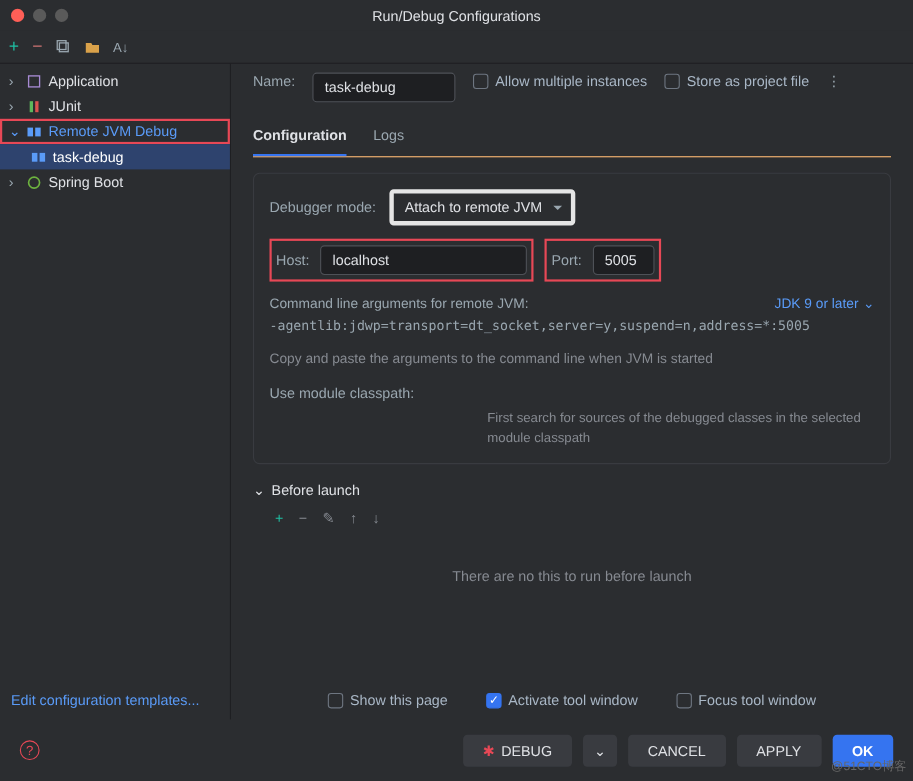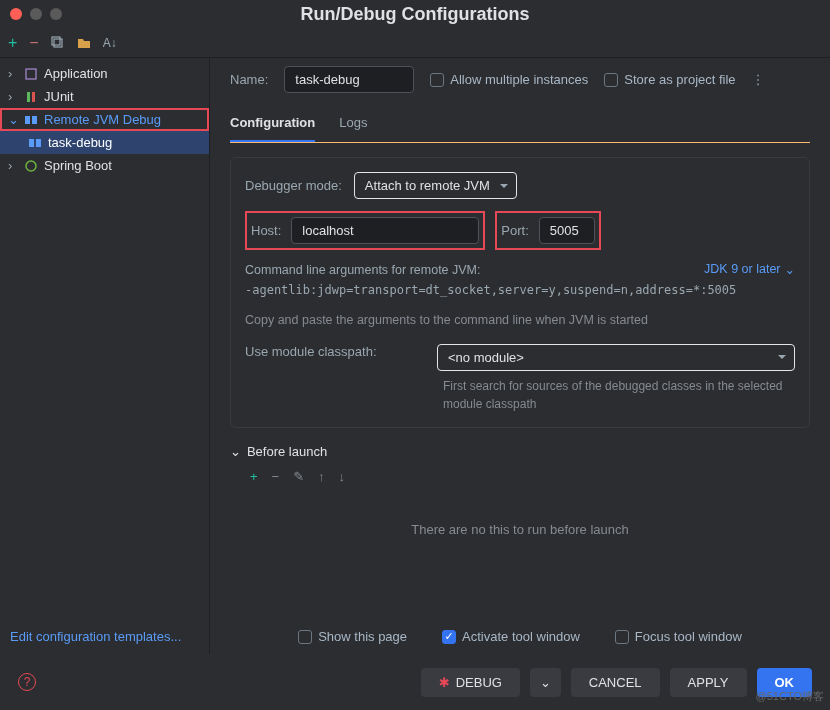--- a/index.html
+++ b/index.html
@@ -11,21 +11,21 @@
 }
 .titlebar {
   height: 28px; display: flex; align-items: center; justify-content: center;
   position: relative; background: #2b2d30;
 }
 .traffic-lights { position: absolute; left: 10px; display: flex; gap: 8px; }
 .tl { width: 12px; height: 12px; border-radius: 50%; }
 .tl-red { background: #ff5f57; }
 .tl-yellow { background: #5a5a5a; }
 .tl-green { background: #5a5a5a; }
-.title-text { color: #dfe1e5; font-size: 18px; font-weight: 700; }
+.title-text { color: #dfe1e5; font-size: 13px; font-weight: 400; }
 .toolbar {
   height: 30px; display: flex; align-items: center; gap: 12px;
   padding: 0 8px; border-bottom: 1px solid #1e1f22;
 }
 .toolbar .ico { cursor: pointer; display: inline-flex; align-items: center; }
 .main { display: flex; height: calc(100% - 58px - 56px); }
 .sidebar {
   width: 210px; border-right: 1px solid #1e1f22;
   padding-top: 4px; position: relative;
 }
@@ -33,21 +33,21 @@
   display: flex; align-items: center; gap: 6px;
   padding: 4px 8px; cursor: pointer; color: #dfe1e5;
   font-size: 13px; white-space: nowrap;
 }
 .tree-item.indent1 { padding-left: 28px; }
 .tree-item.selected { background: #2e436e; }
 .tree-item.highlighted { border: 2px solid #e74856; margin: 0; padding: 2px 6px; }
 .chev { width: 10px; display: inline-block; color: #9aa7b0; }
 .content { flex: 1; padding: 8px 20px 8px 20px; overflow: hidden; }
 .name-row {
-  display: flex; align-items: center; gap: 16px; margin-bottom: 16px;
+  display: flex; align-items: flex-start; gap: 16px; margin-bottom: 16px;
 }
 .lbl { color: #9aa7b0; font-size: 13px; }
 .input {
   background: #1e1f22; border: 1px solid #4e5157; border-radius: 4px;
   color: #dfe1e5; padding: 5px 10px; font-size: 13px;
   font-family: inherit;
 }
 .input.name { width: 130px; }
 .chk-wrap { display: inline-flex; align-items: center; gap: 6px; cursor: pointer; }
 .chk {
@@ -62,35 +62,35 @@
   padding: 6px 0 10px; color: #9aa7b0; cursor: pointer;
   border-bottom: 2px solid transparent; font-size: 13px;
 }
 .tab.active { color: #dfe1e5; font-weight: 600; border-bottom-color: #3574f0; }
 .config-box {
   border: 1px solid #393b40; border-radius: 6px; padding: 14px;
   margin-bottom: 16px;
 }
 .row { display: flex; align-items: center; gap: 12px; margin-bottom: 12px; }
 .select {
-  background: #2b2d30; border: 1px solid #e5e5e5; border-radius: 4px;
+  background: #2b2d30; border: 4px solid #e5e5e5; border-radius: 4px;
   color: #dfe1e5; padding: 5px 26px 5px 10px; font-size: 13px;
   position: relative; cursor: pointer; display: inline-flex; align-items: center;
 }
 .select::after {
   content: ""; position: absolute; right: 8px; top: 50%;
   border: 4px solid transparent; border-top-color: #9aa7b0;
   transform: translateY(-25%);
 }
 .host-row { display: flex; align-items: center; gap: 10px; margin-bottom: 12px; }
 .red-box { border: 2px solid #e74856; padding: 4px 4px; display: flex; align-items: center; gap: 10px; }
 .input.host { width: 188px; }
 .input.port { width: 56px; }
 .cli-label { color: #9aa7b0; margin-bottom: 4px; font-size: 12.5px; display: flex; justify-content: space-between; align-items: center; }
-.jdk-link { color: #5a9bf8; cursor: pointer; display: inline-flex; gap: 4px; }
+.jdk-link { color: #5a9bf8; cursor: pointer; display: inline-flex; align-items: center; gap: 4px; }
 .mono {
   font-family: "SF Mono", Monaco, Consolas, monospace; font-size: 12px;
   color: #9aa7b0; margin-bottom: 12px; line-height: 1.5;
 }
 .hint { color: #868a91; font-size: 12.5px; margin-bottom: 14px; line-height: 1.5; }
 .module-row { display: flex; align-items: flex-start; gap: 12px; }
 .select.wide { flex: 1; }
 .module-hint { color: #868a91; font-size: 12px; line-height: 1.5; margin-left: 198px; margin-top: 6px; }
 .before-launch { margin-top: 16px; }
 .bl-header { display: flex; align-items: center; gap: 6px; cursor: pointer; color: #dfe1e5; margin-bottom: 10px; }
@@ -245,23 +245,20 @@
         <span class="jdk-link">
           <span>JDK 9 or later</span>
           <span>⌄</span>
         </span>
       </div>
       <div class="mono">-agentlib:jdwp=transport=dt_socket,server=y,suspend=n,address=*:5005</div>
       <div class="hint">Copy and paste the arguments to the command line when JVM is started</div>
 
       <div class="module-row">
         <span class="lbl" style="width:180px;">Use module classpath:</span>
-        <div class="select wide">
-          <span>&lt;no module&gt;</span>
-        </div>
       </div>
       <div class="module-hint">First search for sources of the debugged classes in the selected module classpath</div>
     </div>
 
     <div class="before-launch">
       <div class="bl-header">
         <span>⌄</span>
         <span>Before launch</span>
       </div>
       <div class="bl-icons">

